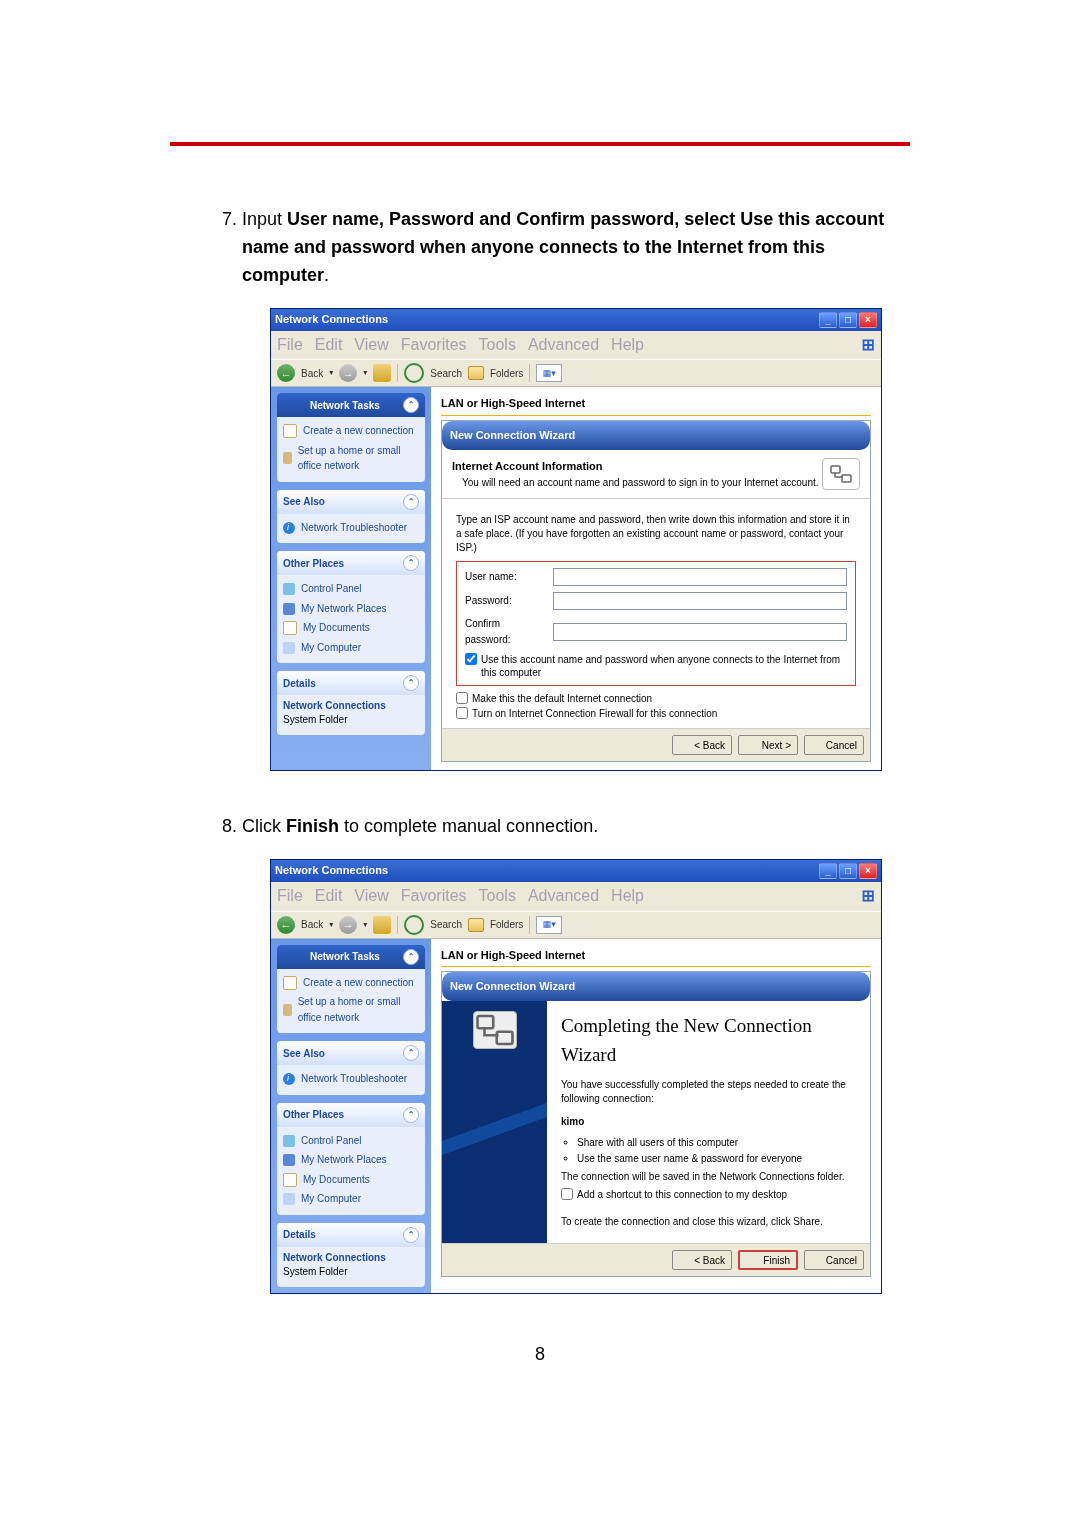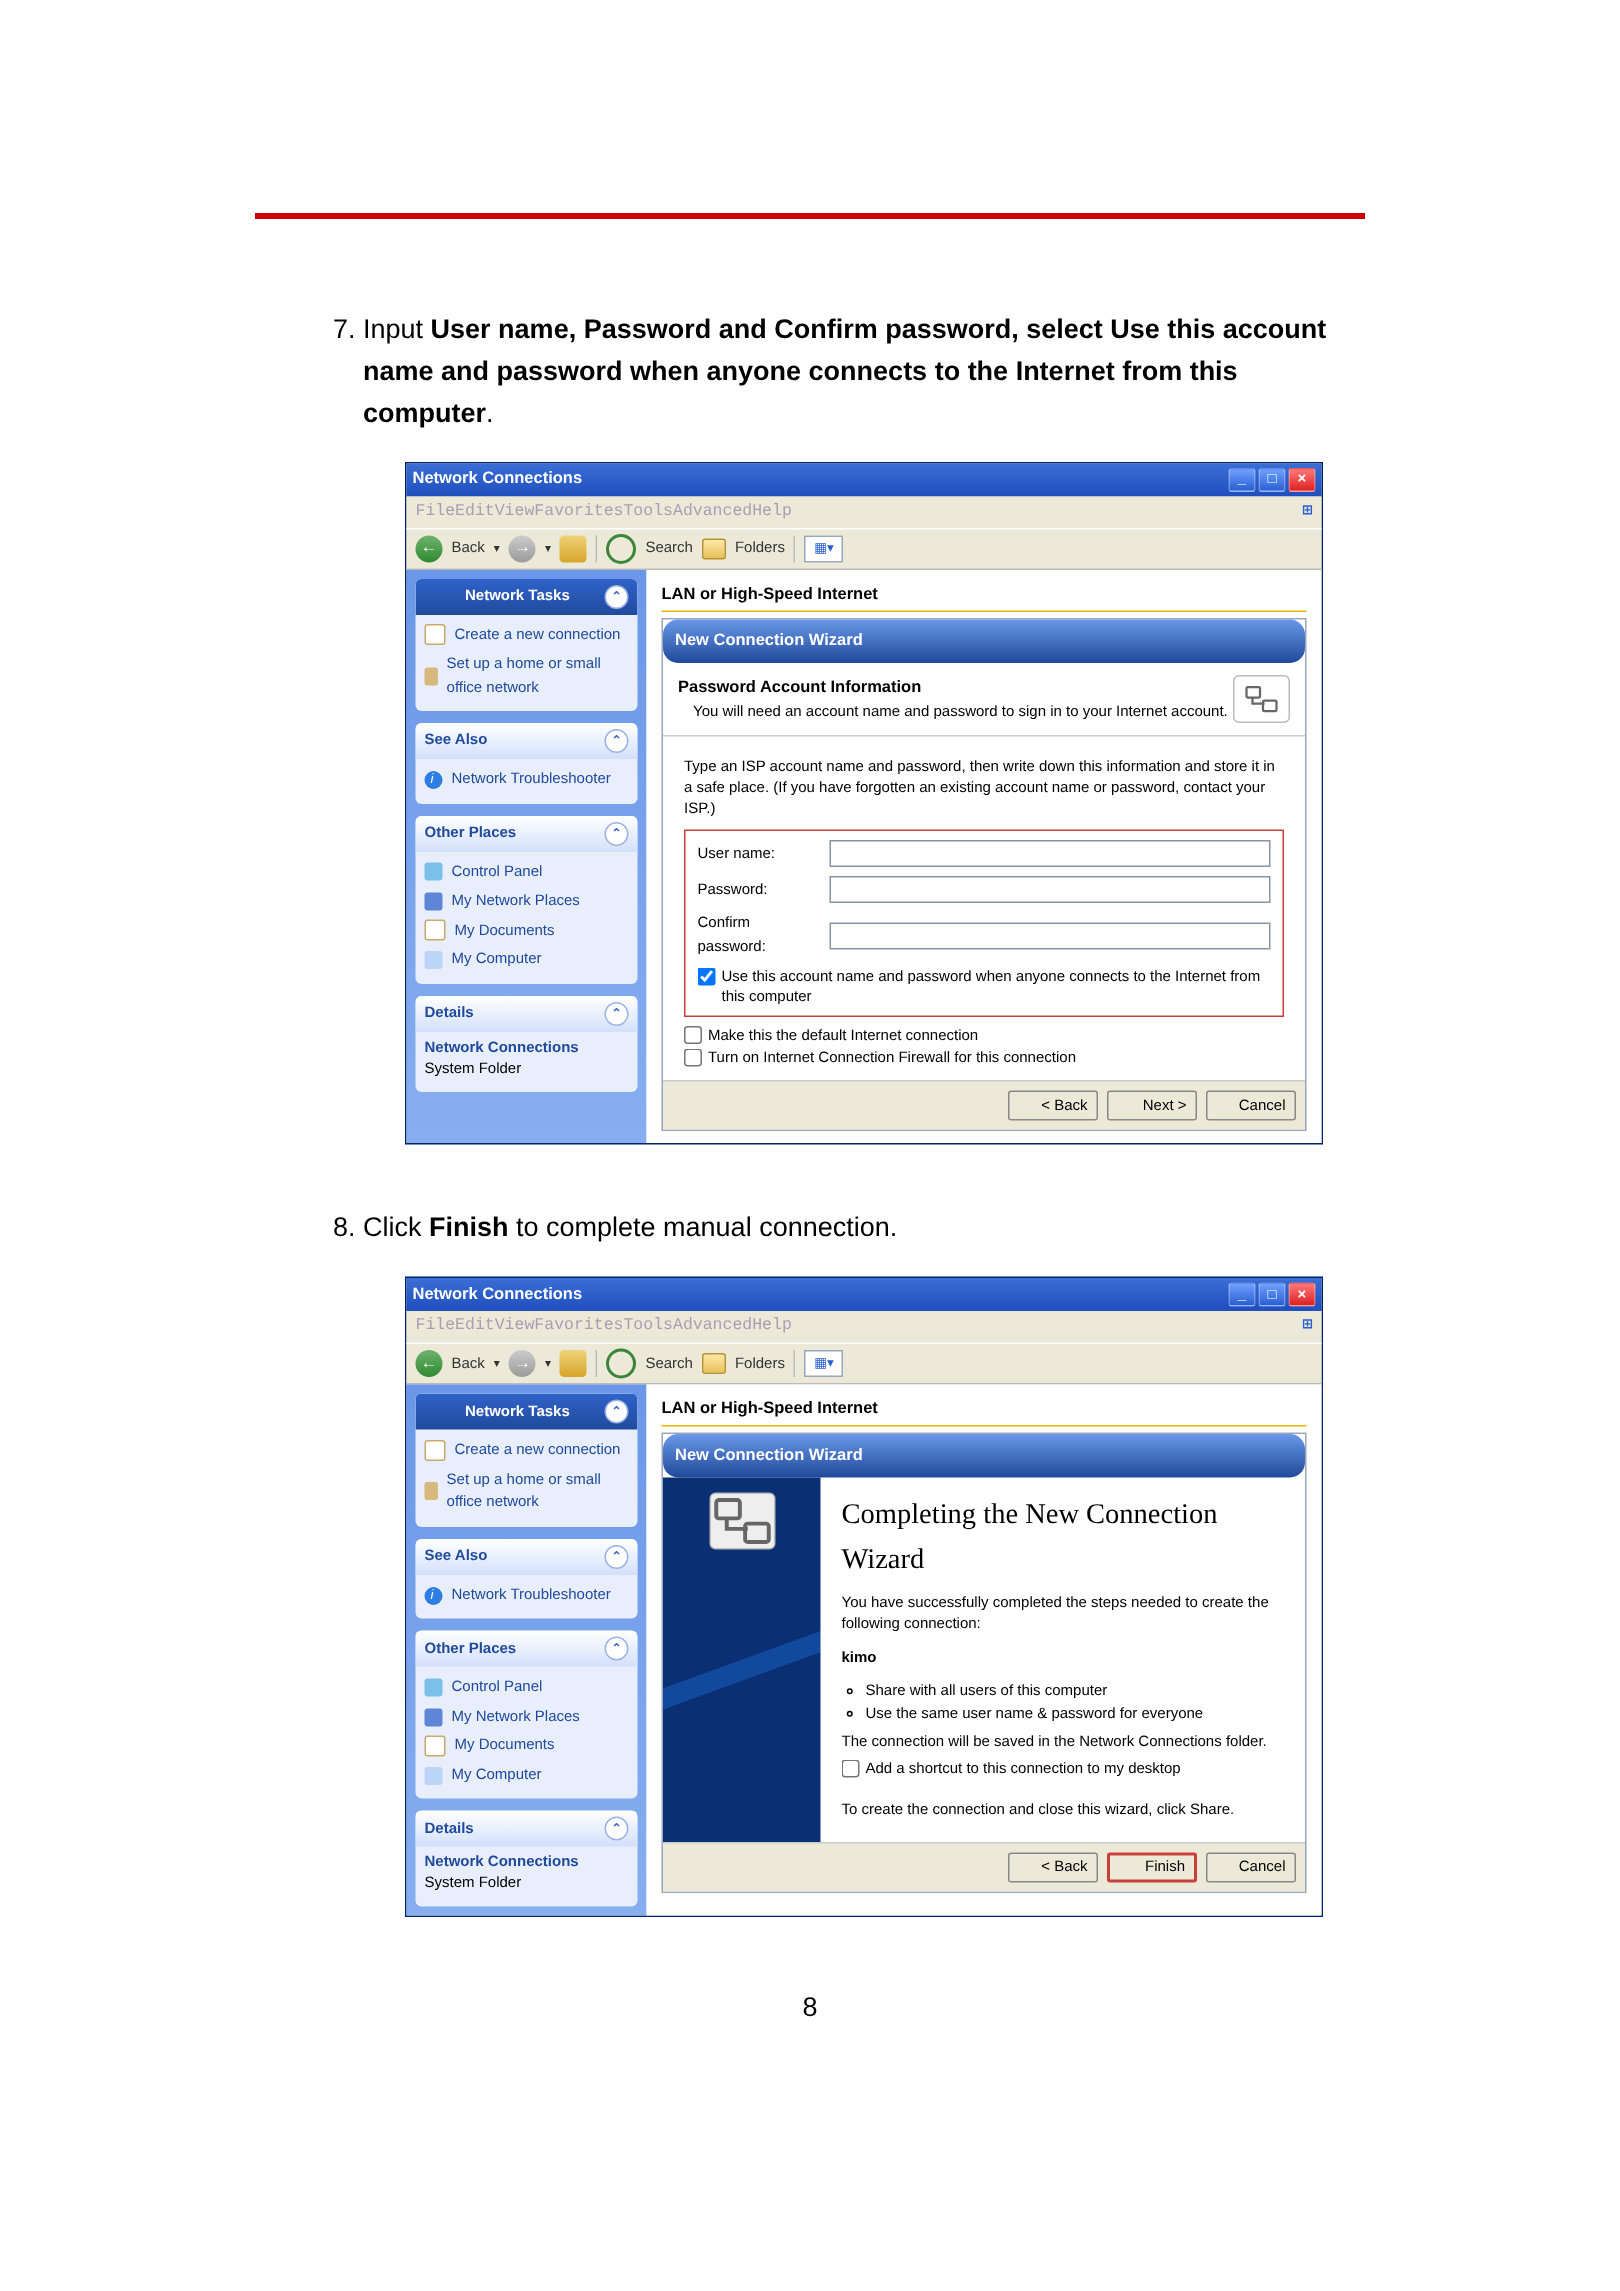--- a/index.html
+++ b/index.html
@@ -12,21 +12,21 @@
   ol.steps > li { font-size:18px; line-height:1.55; margin-bottom:24px; }
   .bold { font-weight:bold; }
 
   
   .win { width:610px; margin:18px auto 42px auto; border:1px solid #00256e; background:#ece9d8; font-size:10px; font-family:Tahoma,Arial,sans-serif; color:#000; }
   .titlebar { height:22px; background:linear-gradient(#3a6fd6,#1f4ebd); display:flex; align-items:center; justify-content:space-between; padding:0 4px; color:#fff; }
   .titlebar .t { font-weight:bold; font-size:11px; }
   .titlebar .btns { display:flex; gap:2px; }
   .titlebar .btns span { width:16px; height:14px; display:flex; align-items:center; justify-content:center; font-weight:bold; border:1px solid #fff4; border-radius:2px; background:linear-gradient(#6ea0ff,#2b5fd0); font-size:10px; }
   .titlebar .btns span.close { background:linear-gradient(#f77,#d22); }
-  .menubar { background:#ece9d8; padding:2px 6px; color:#a7a0b4; font-size:11px; display:flex; align-items:center;font-family:Liberation Mono, monospace; }
+  .menubar { background:#ece9d8; padding:2px 6px; color:#a7a0b4; font-size:16px; display:flex; gap:12px; align-items:center; }
   .menubar .logo { margin-left:auto; color:#2b5fd0; font-weight:bold; }
   .toolbar { background:#ece9d8; border-top:1px solid #fff; border-bottom:1px solid #bbb; padding:3px 6px; display:flex; align-items:center; gap:6px; color:#333; font-size:10px; }
   .toolbar .ico { width:18px; height:18px; border-radius:50%; display:inline-flex; align-items:center; justify-content:center; color:#fff; font-size:11px; }
   .toolbar .back { background:linear-gradient(#6fb26f,#2e8a2e); }
   .toolbar .fwd  { background:linear-gradient(#ccc,#9a9a9a); }
   .toolbar .up   { background:linear-gradient(#efd27a,#d6a528); width:18px; height:18px; border-radius:3px; }
   .toolbar .sep  { width:1px; height:18px; background:#bbb; }
   .toolbar .search-ico { width:16px; height:16px; border:2px solid #39853a; border-radius:50%; position:relative; }
   .toolbar .folders-ico { width:14px; height:12px; background:linear-gradient(#ffe9a8,#e7c25b); border:1px solid #b99330; border-radius:2px; }
   .toolbar .views { border:1px solid #9aa6bb; width:24px; height:16px; display:flex; align-items:center; justify-content:center; font-size:9px; color:#2b5fd0; background:#fff; }
@@ -195,21 +195,21 @@
                 </div>
               </div>
             </div>
 
             <div class="main">
               <div class="grouphead">LAN or High-Speed Internet</div>
               <div class="wiz">
                 <div class="wiz-top">New Connection Wizard</div>
                 <div class="wiz-head">
                   <div class="txt">
-                    <b>Password Account Information</b><br>
+                    <b>Internet Account Information</b><br>
                     <span style="padding-left:10px; display:inline-block;">You will need an account name and password to sign in to your Internet account.</span>
                   </div>
                   <div class="net-ico">
                     <svg viewBox="0 0 24 24" fill="none" stroke="#666" stroke-width="1.5">
                         <rect x="2" y="4" width="9" height="7" rx="1"></rect>
                         <rect x="13" y="13" width="9" height="7" rx="1"></rect>
                         <path d="M6 11v4h8"></path>
                       </svg>
                   </div>
                 </div>

